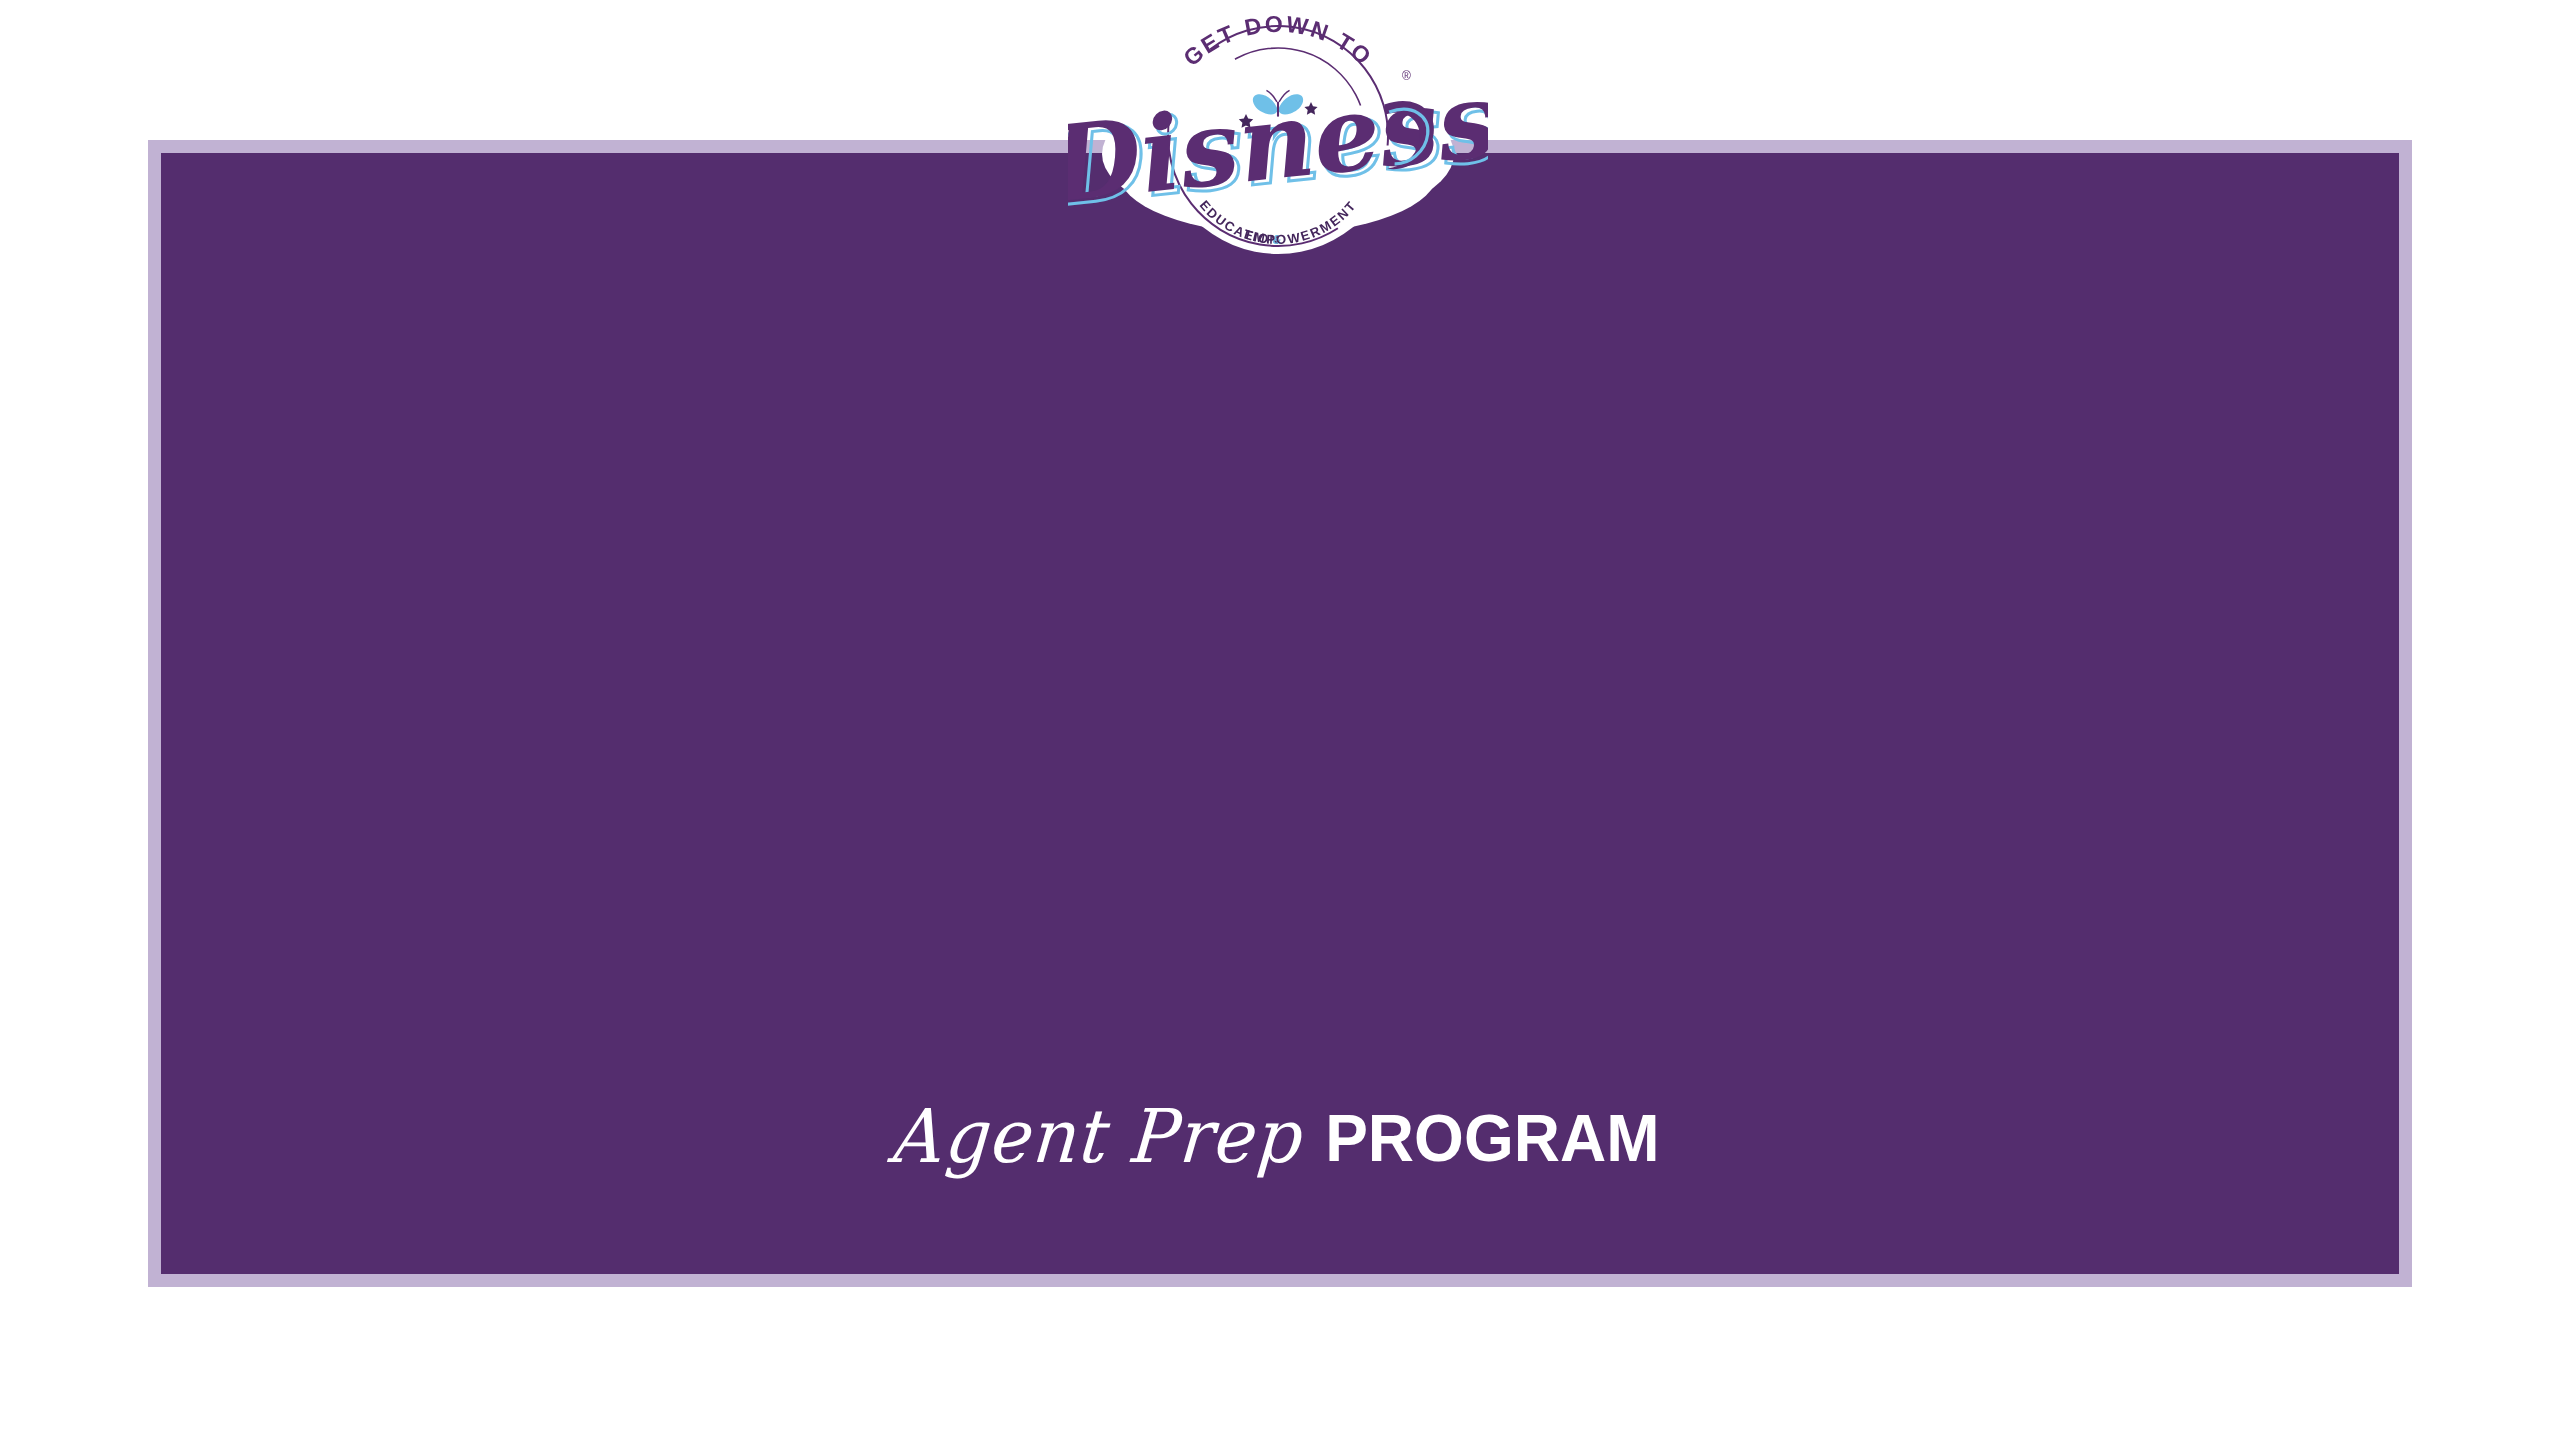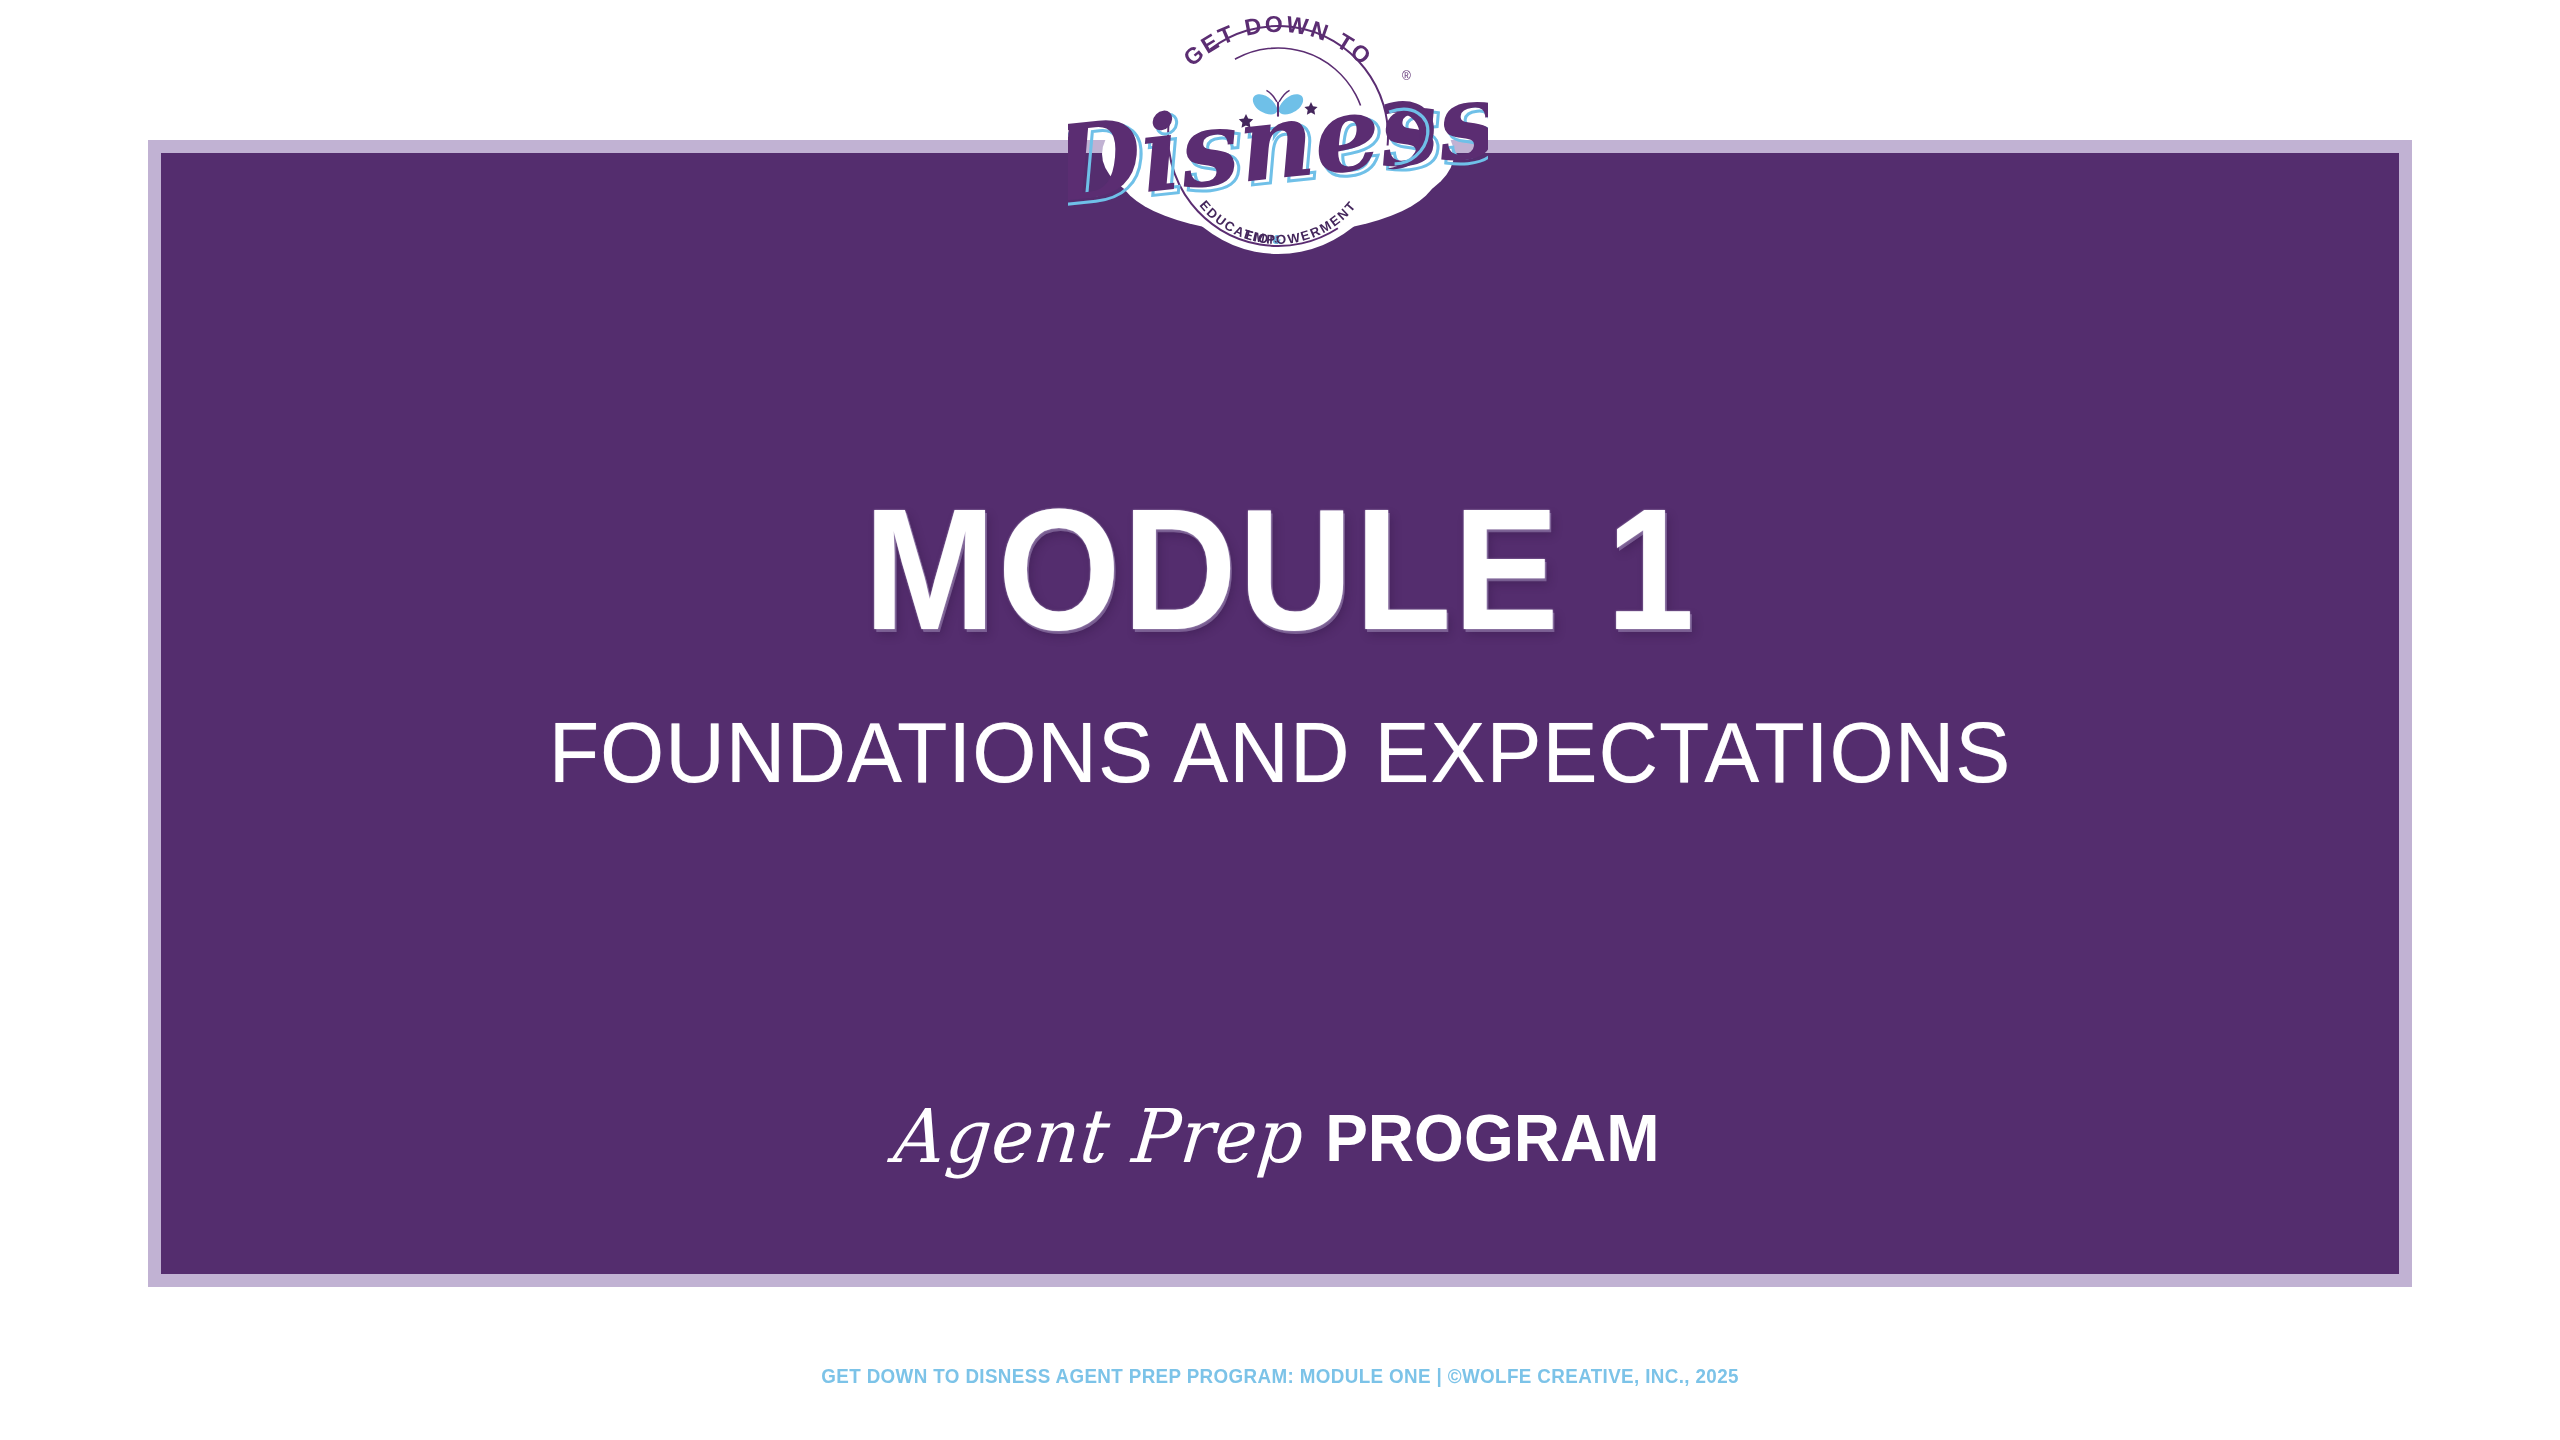--- a/index.html
+++ b/index.html
@@ -144,24 +144,20 @@
   }
 </style>
 </head>
 <body>
 
 <div id="slide-root">
 
   <div class="card">
     <div class="card-inner">
 
-      <div class="title-block">
-        <div class="module-title">MODULE 1</div>
-        <div class="module-subtitle">FOUNDATIONS AND EXPECTATIONS</div>
-      </div>
 
       <div class="program-lockup">
         <span class="program-script">Agent Prep</span><span class="program-bold">PROGRAM</span>
       </div>
 
     </div>
   </div>
 
   <div class="logo-wrap">
     <svg viewBox="0 0 420 250" xmlns="http://www.w3.org/2000/svg" aria-hidden="true">
@@ -212,17 +208,14 @@
       <g transform="rotate(-6 210 160)">
         <path d="M322 112 C 352 104 374 122 368 146 C 362 170 336 182 318 176
                  C 336 176 352 164 354 148 C 356 130 342 118 322 122 Z" fill="#5b2d72"></path>
         <path d="M326 120 C 350 114 366 128 362 146 C 358 164 340 174 326 172" fill="none" stroke="#6fc0e8" stroke-width="3.2"></path>
       </g>
 
       <text x="334" y="76" font-family="Liberation Sans, sans-serif" font-size="12" fill="#5b2d72">®</text>
     </svg>
   </div>
 
-  <div class="footer">
-    <span class="footer-text">GET DOWN TO DISNESS AGENT PREP PROGRAM: MODULE ONE | ©WOLFE CREATIVE, INC., 2025</span>
-  </div>
 
 </div>
 
 </body></html>

